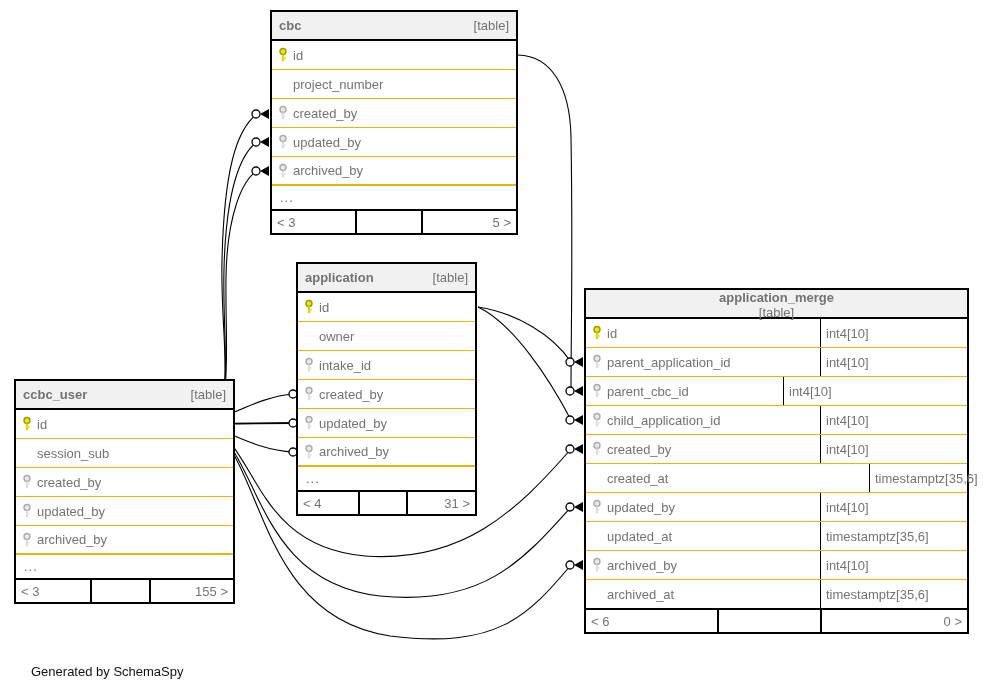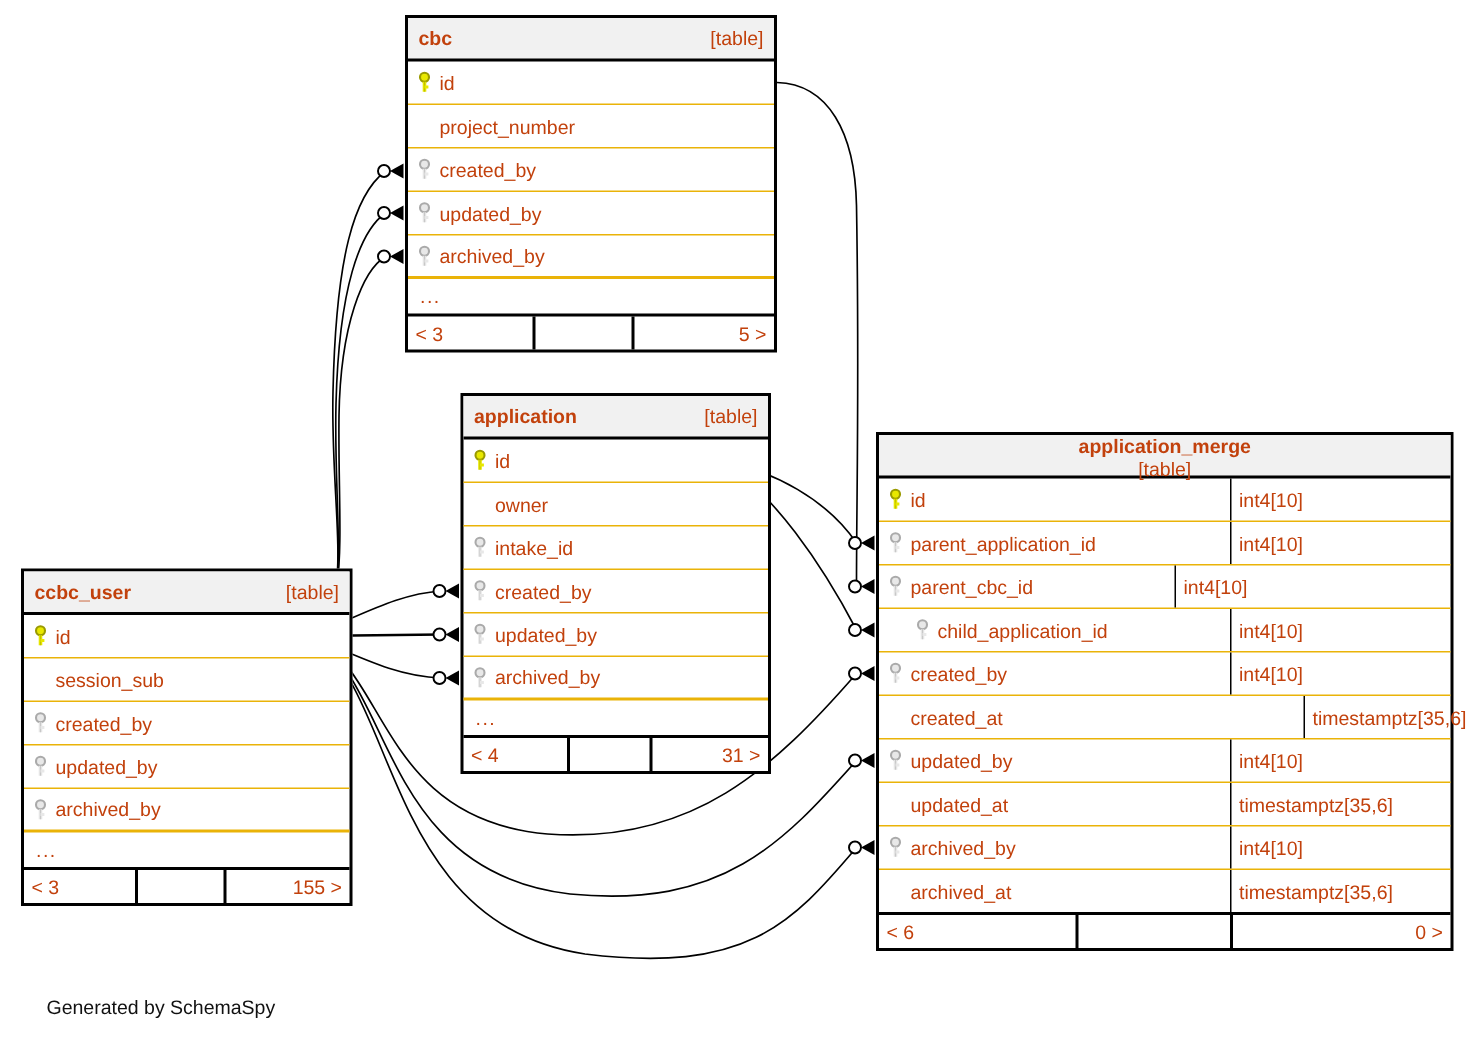--- a/index.html
+++ b/index.html
@@ -1,20 +1,20 @@
 <!DOCTYPE html>
 <html><head>
 <meta charset="utf-8">
 <style>
   html,body{margin:0;padding:0;background:#ffffff;}
   #canvas{position:relative;width:987px;height:692px;background:#ffffff;overflow:hidden;
           font-family:"Liberation Sans",sans-serif;}
   #rels{position:absolute;left:0;top:0;z-index:0;}
   .tbl{position:absolute;z-index:1;background:#ffffff;border:2px solid #000;box-sizing:border-box;
-       font-size:13px;color:#c2410c;}
+       font-size:13px;color:#737373;}
   .thead{height:27px;border-bottom:2px solid #000;display:flex;align-items:center;
          justify-content:space-between;padding:0 7px;}
   .tname{font-weight:bold;}
   .tbadge{font-weight:normal;}
   .row{height:28px;border-bottom:1px solid #eab308;display:flex;align-items:stretch;}
   .row.thick{height:27px;border-bottom-width:2px;}
   .row.noborder{height:28px;border-bottom:none;}
   .keyslot{width:21px;display:flex;align-items:center;justify-content:center;flex:0 0 21px;}
   .cname{display:flex;align-items:center;flex:1;}
   .ncell{display:flex;align-items:stretch;flex:0 0 auto;border-right:1px solid #000;box-sizing:border-box;}
@@ -133,21 +133,21 @@
             <span class="cname">archived_by</span>
           </div>
         </div>
         <div class="ell">...</div>
         <div class="tfoot">
           <div class="fc fl">&lt; 3</div>
           <div class="fc fm"></div>
           <div class="fc fr">5 &gt;</div>
         </div>
       </div>
-      <div class="tbl" style="left: 307px; top: 262px; width: 207px;">
+      <div class="tbl" style="left: 296px; top: 262px; width: 181px;">
         <div class="thead" style="background: rgb(241, 241, 241);">
           <span class="tname">application</span>
           <span class="tbadge">[table]</span>
         </div>
         <div class="row">
           <div class="cname">
             <span class="keyslot">
               <svg width="10" height="16" viewBox="0 0 10 16">
                 <circle cx="5" cy="4.5" r="3" fill="#e8e800" stroke="#9a9a00" stroke-width="1.4"></circle>
                 <line x1="5" y1="7.5" x2="5" y2="14.2" stroke="#e8e800" stroke-width="2.4"></line>
@@ -334,21 +334,21 @@
                 <line x1="5" y1="7.5" x2="5" y2="14.2" stroke="#e8e8e8" stroke-width="2.4"></line>
                 <line x1="5" y1="7.5" x2="5" y2="14.2" stroke="#aaaaaa" stroke-width="0.8" opacity="0.5"></line>
                 <line x1="5" y1="11" x2="7.6" y2="11" stroke="#e8e8e8" stroke-width="2"></line>
               </svg>
             </span>
             <span class="cname">parent_cbc_id</span>
           </div>
           <div class="tcell">int4[10]</div>
         </div>
         <div class="row">
-          <div class="ncell" style="width: 235px; padding-left: 18px;">
+          <div class="ncell" style="width: 235px;">
             <span class="keyslot">
               <svg width="10" height="16" viewBox="0 0 10 16">
                 <circle cx="5" cy="4.5" r="3" fill="#e8e8e8" stroke="#aaaaaa" stroke-width="1.4"></circle>
                 <line x1="5" y1="7.5" x2="5" y2="14.2" stroke="#e8e8e8" stroke-width="2.4"></line>
                 <line x1="5" y1="7.5" x2="5" y2="14.2" stroke="#aaaaaa" stroke-width="0.8" opacity="0.5"></line>
                 <line x1="5" y1="11" x2="7.6" y2="11" stroke="#e8e8e8" stroke-width="2"></line>
               </svg>
             </span>
             <span class="cname">child_application_id</span>
           </div>

